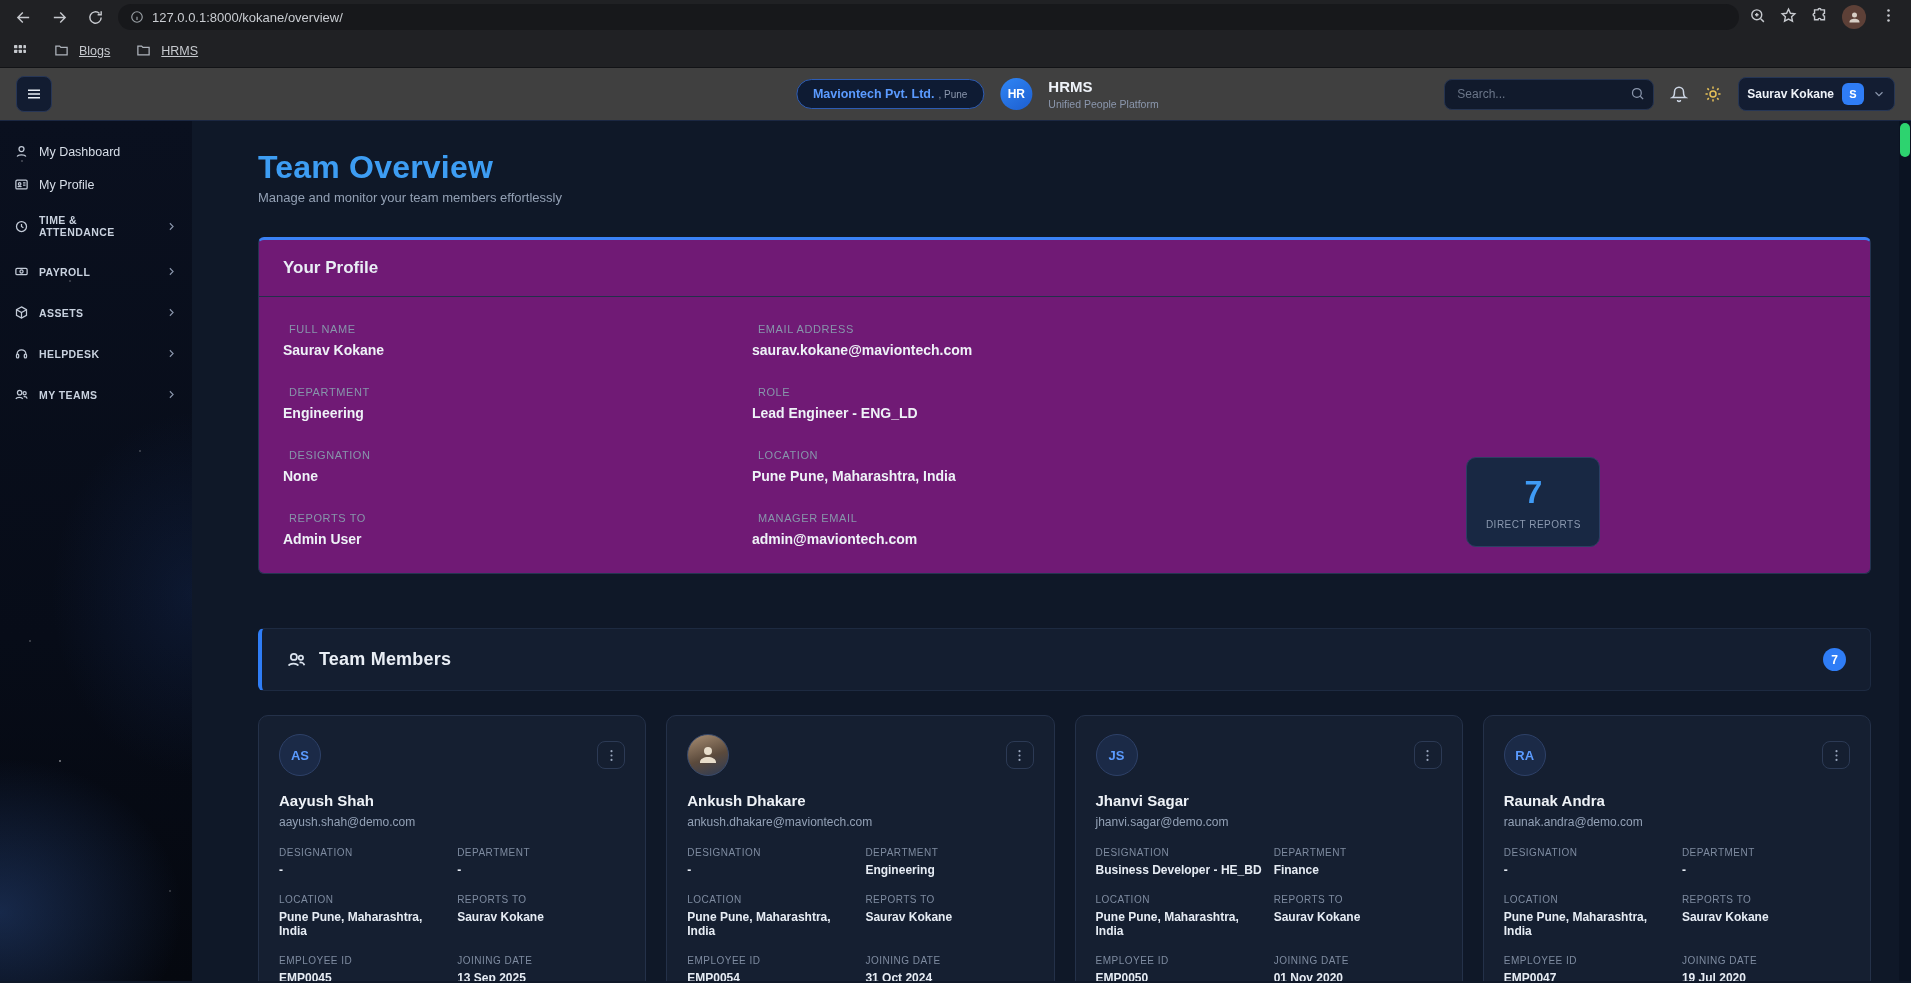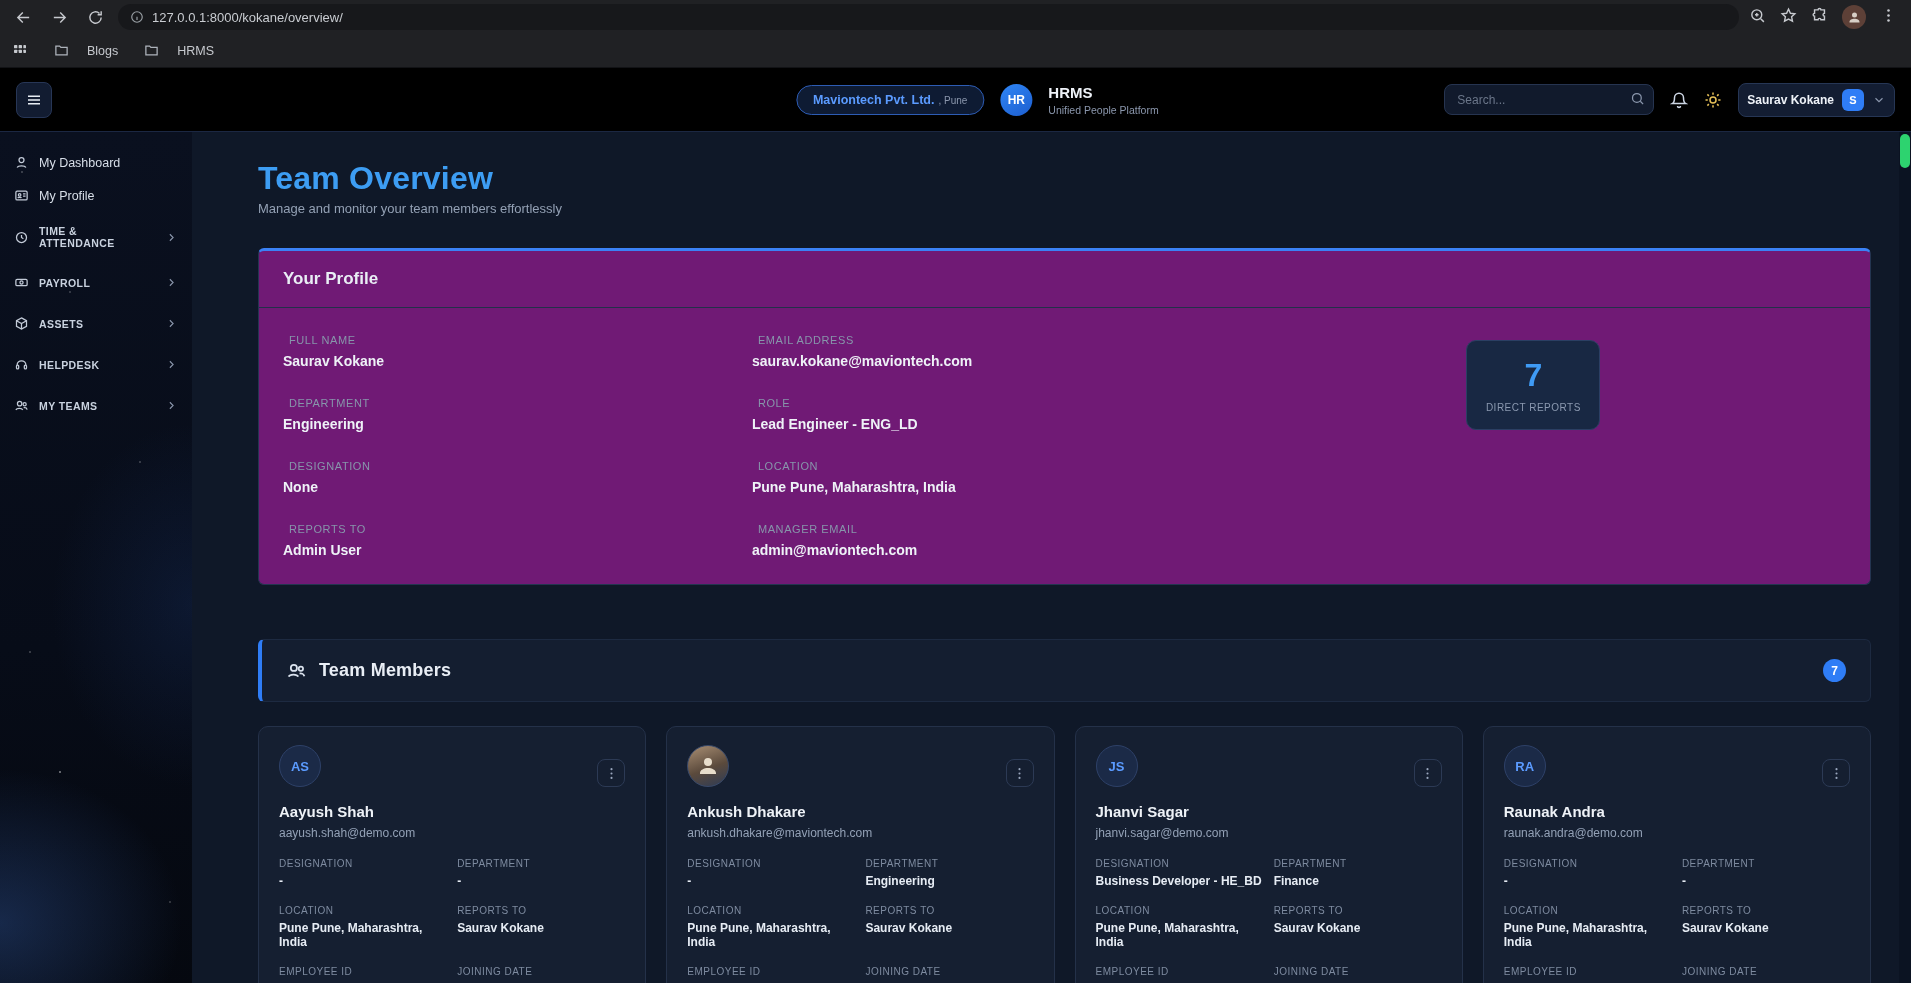--- a/index.html
+++ b/index.html
@@ -19,26 +19,26 @@
   .chrome-icons { display:flex; align-items:center; gap:14px; color:#c6c9ce; padding-right:4px; }
   .chrome-icons svg { width:17px; height:17px; }
   .chrome-avatar { width:24px; height:24px; border-radius:50%; background:#5d4037;
     color:#d8cfc6; display:flex; align-items:center; justify-content:center; }
   .chrome-avatar svg { width:15px; height:15px; }
 
   .bookmarks { height:34px; background:#202124; display:flex; align-items:center;
     padding:0 12px; gap:6px; border-bottom:1px solid #121316; }
   .bm-grid { color:#c6c9ce; display:flex; margin-right:10px; }
   .bm-grid svg { width:16px; height:16px; }
-  .bm-item { display:flex; align-items:center; gap:18px; color:#c6c9ce; font-size:12.5px;
-    padding:4px 10px; border-radius:6px; }
+  .bm-item { display:flex; align-items:center; gap:10px; color:#c6c9ce; font-size:12.5px;
+    padding:4px 10px; border-radius:6px;text-decoration:underline; }
   .bm-item svg { width:15px; height:15px; color:#aeb4bc; }
 
   
-  .app-header { height:64px; background:#000000; border-bottom:1px solid #1b2742;
+  .app-header { height:53px; background:#404040; border-bottom:1px solid #1b2742;
     display:flex; align-items:center; padding:0 16px; position:relative; z-index:5; }
   .burger { width:36px; height:36px; border-radius:8px; background:#121c31;
     border:1px solid #273656; color:#e8edf4; display:flex; align-items:center;
     justify-content:center; }
   .burger svg { width:18px; height:18px; }
   .hdr-center { position:absolute; left:50%; top:0; height:100%; transform:translateX(-44%);
     display:flex; align-items:center; gap:16px; }
   .company-pill { border:1px solid #2d5cb4; background:#0e1b33; border-radius:999px;
     padding:7px 16px; display:flex; align-items:baseline; gap:4px; white-space:nowrap; }
   .company-pill .cname { color:#5b9bff; font-size:12.5px; font-weight:bold; }
@@ -99,21 +99,21 @@
 
   
   .main { flex:1; padding:28px 40px 0 38px; overflow:hidden; }
   .page-title { color:#3d9df3; font-size:32px; font-weight:bold; letter-spacing:.2px; }
   .page-sub { color:#93a0b4; font-size:13px; margin-top:4px; }
 
   .profile-card { margin-top:32px; background:#701a75; border:1px solid #243550;
     border-top:3px solid #3b82f6; border-radius:6px; }
   .pc-head { padding:18px 24px; color:#e9eef5; font-size:17px; font-weight:bold;
     border-bottom:1px solid #223049; }
-  .pc-body { padding:26px 24px; display:flex; align-items:flex-start; }
+  .pc-body { padding:26px 24px; display:flex; align-items:flex-end; }
   .pc-grid { flex:0 0 60%; display:grid; grid-template-columns:1fr 1fr;
     row-gap:28px; }
   .f-label { color:#8796ab; font-size:11px; letter-spacing:.6px; padding-left:6px; }
   .f-value { color:#eef2f7; font-size:14px; font-weight:bold; margin-top:7px; }
   .dr-box { margin:6px auto 0; width:134px; background:#182843; border:1px solid #2b3f63;
     border-radius:10px; text-align:center; padding:16px 10px; }
   .dr-count { color:#3f9bf5; font-size:32px; font-weight:bold; }
   .dr-label { color:#8b99b0; font-size:10px; letter-spacing:.5px; margin-top:8px; }
 
   .team-head { margin-top:54px; background:#141e30; border:1px solid #1d2a41;
@@ -122,21 +122,21 @@
   .team-head .th-ic { color:#dbe3ee; display:flex; }
   .team-head .th-ic svg { width:21px; height:21px; }
   .team-head .th-title { color:#e9eef5; font-size:18px; font-weight:bold; letter-spacing:.2px; }
   .team-badge { margin-left:auto; width:23px; height:23px; border-radius:50%;
     background:#2f7df6; color:#fff; font-size:12px; font-weight:bold; display:flex;
     align-items:center; justify-content:center; }
 
   .team-grid { margin-top:24px; display:grid; grid-template-columns:repeat(4,1fr); gap:20px; }
   .member-card { background:#151f31; border:1px solid #243149; border-radius:10px;
     padding:18px 20px; min-height:320px; }
-  .mc-top { display:flex; align-items:flex-end; justify-content:space-between; }
+  .mc-top { display:flex; align-items:center; justify-content:space-between; }
   .mc-avatar { width:42px; height:42px; border-radius:50%; background:#1b2a47;
     border:1px solid #2e4168; color:#5b9bff; font-size:13px; font-weight:bold;
     display:flex; align-items:center; justify-content:center; }
   .mc-avatar.photo { background:linear-gradient(160deg,#a98f74 0%,#5b4a3c 55%,#2e3b55 100%);
     border:1px solid #3a4a6a; color:#e8ddcb; }
   .mc-avatar.photo svg { width:24px; height:24px; }
   .mc-kebab { width:28px; height:28px; border-radius:8px; border:1px solid #2c3a55;
     background:transparent; color:#9aa7bd; display:flex; align-items:center;
     justify-content:center; }
   .mc-kebab svg { width:15px; height:15px; }

